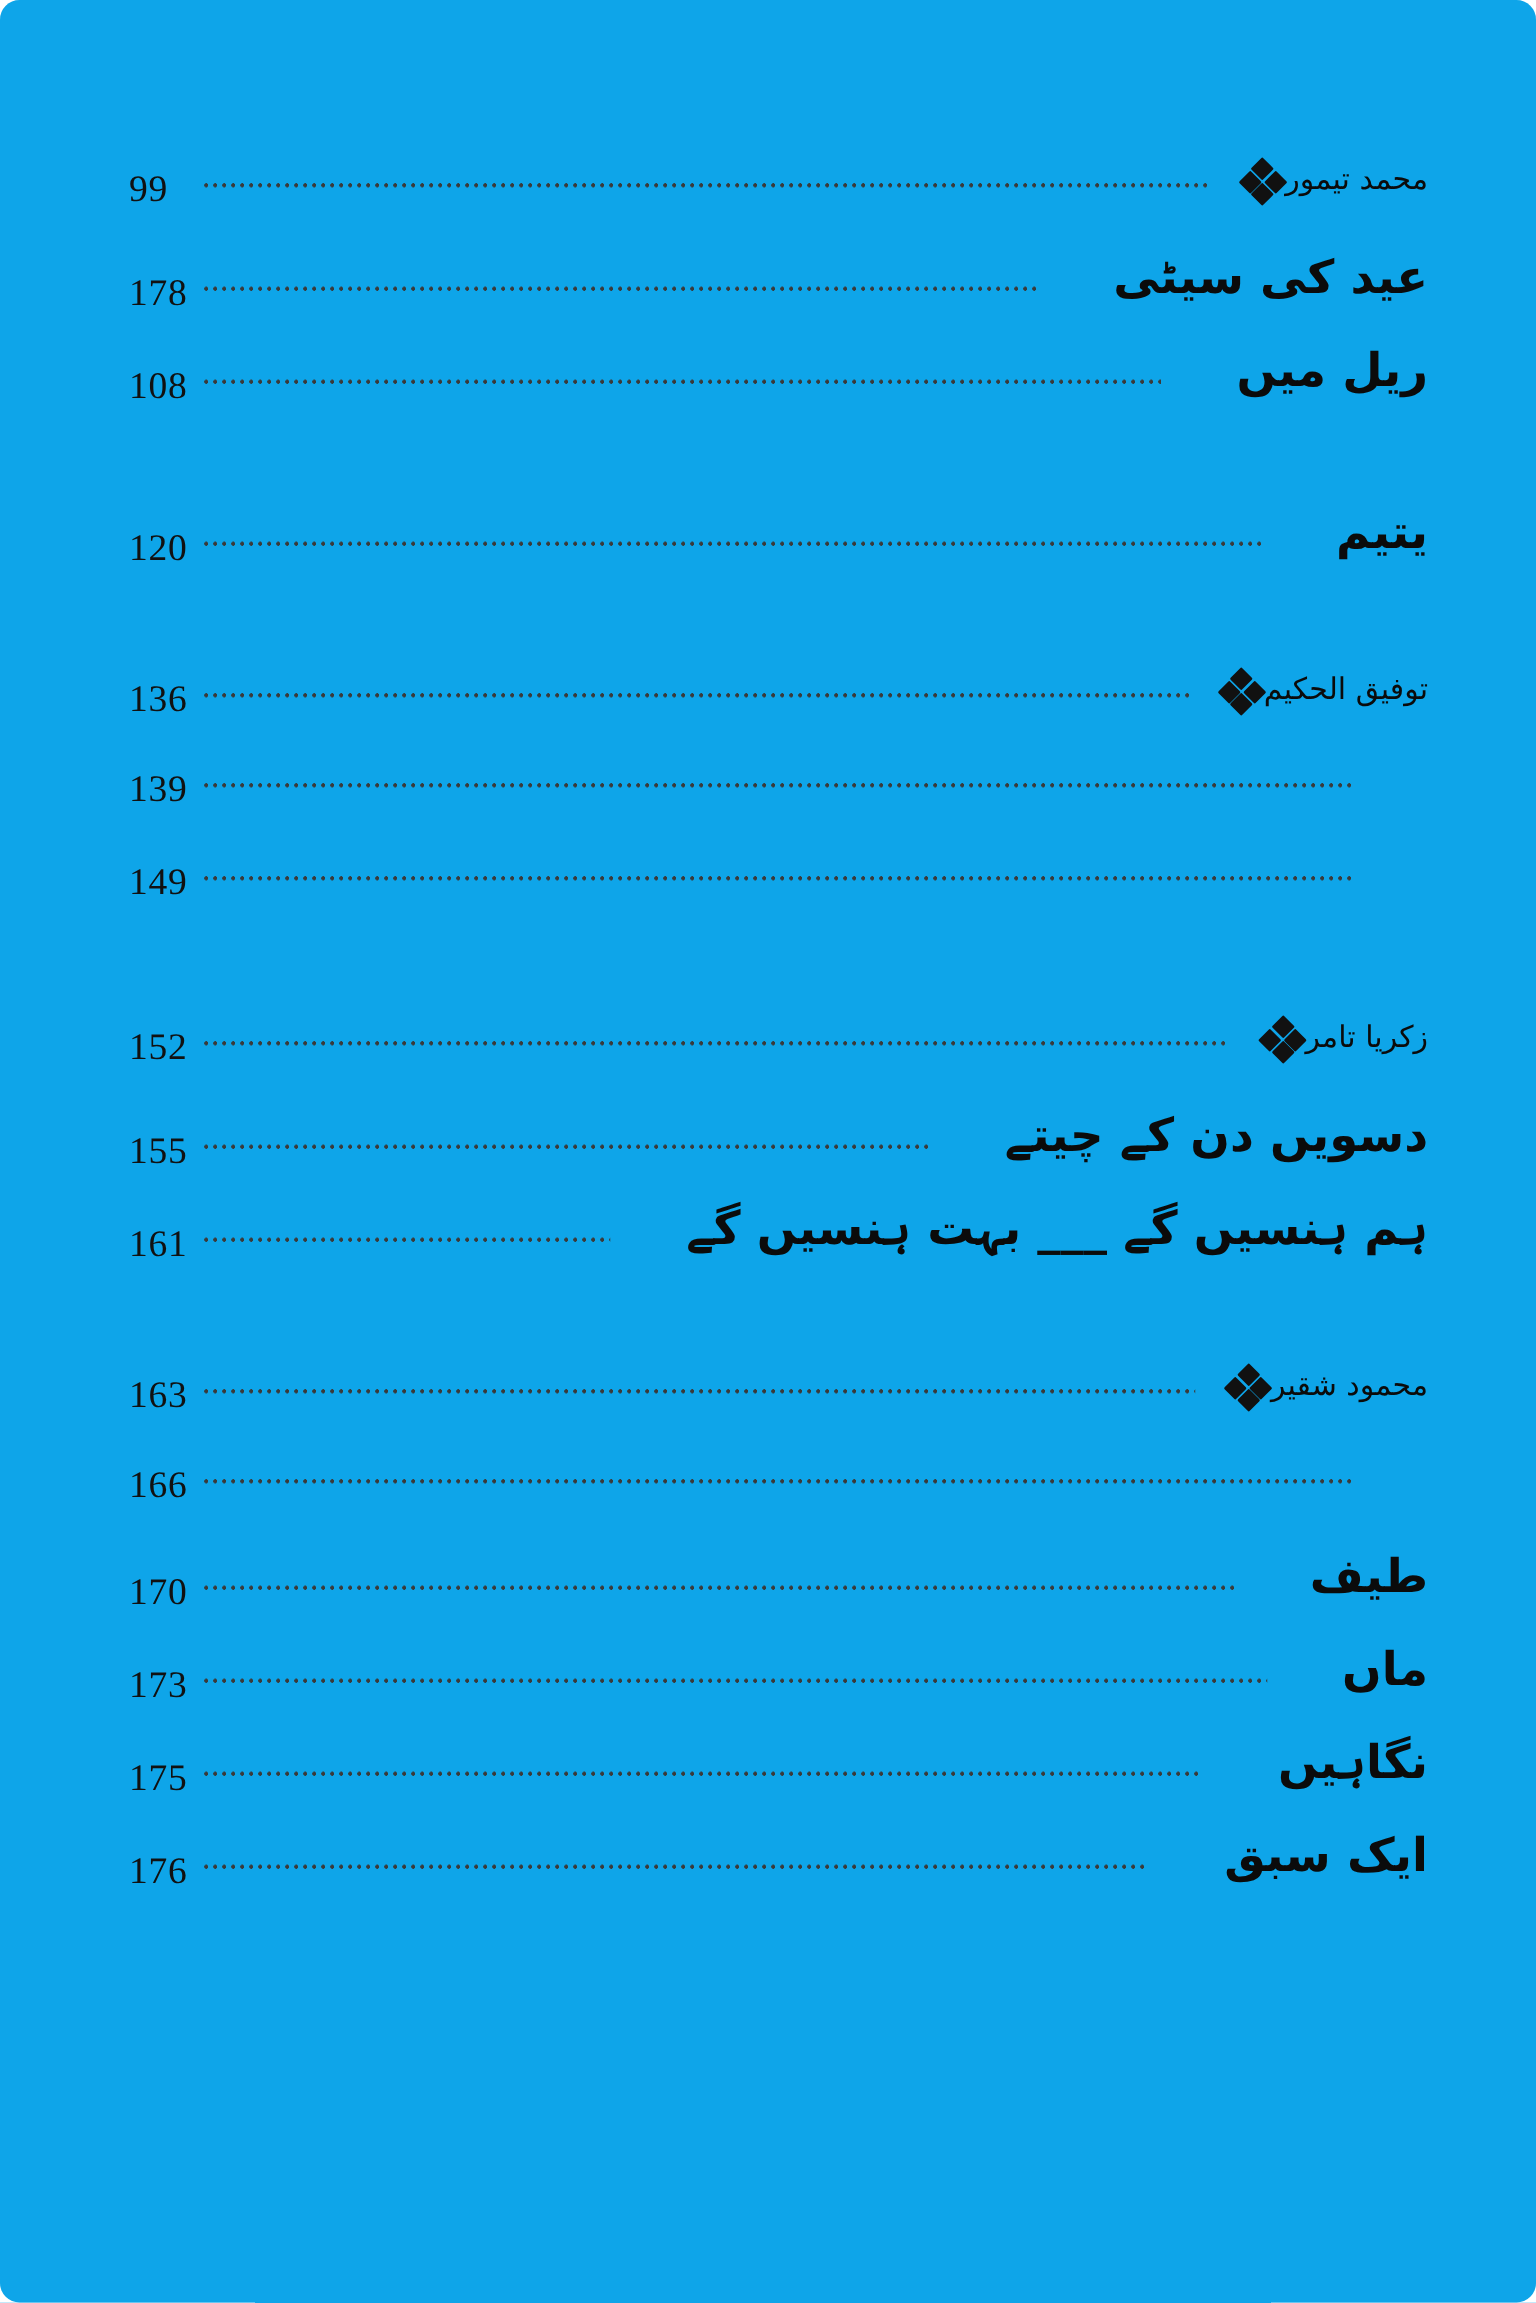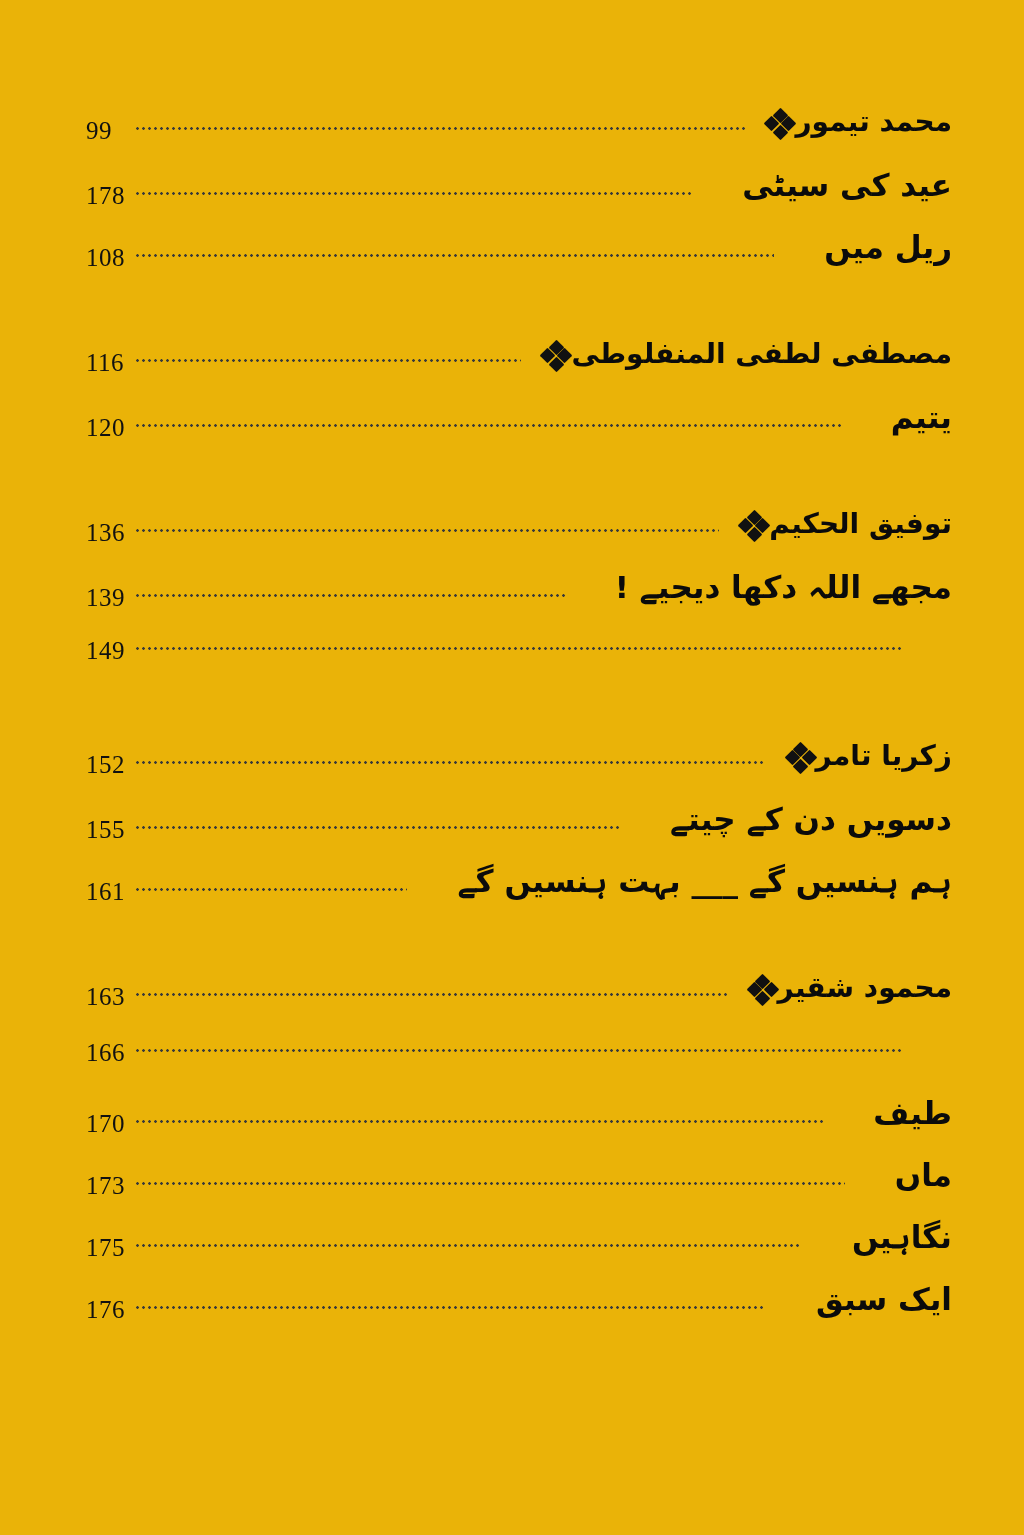--- a/index.html
+++ b/index.html
@@ -15,23 +15,24 @@
     position: relative;
     overflow: hidden;
   }
 
   .page {
     position: absolute;
     left: 0;
     top: 0;
     width: 1024px;
     height: 1535px;
-    background: #eab308;
+    background: #0ea5e9;
     padding: 0;
     box-sizing: border-box;
+    border-radius: 13px;
   }
 
   .toc {
     position: absolute;
     left: 86px;
     top: 108px;
     width: 866px;
   }
 
   
@@ -100,22 +101,22 @@
     unicode-bidi: isolate;
     color: #0b0b0b;
     font-size: 31px;
     line-height: 1.25;
     font-weight: 700;
     position: relative;
     top: -4px;
   }
 
   .heading-row .urdu {
-    font-weight: 700;
-    font-size: 28px;
+    font-weight: 400;
+    font-size: 20px;
   }
 
   
   .bullet {
     flex: 0 0 auto;
     width: 30px;
     height: 30px;
     position: relative;
     margin-right: 0;
     margin-left: 16px;
@@ -171,33 +172,20 @@
         <div class="toc-row entry-row">
           <span class="page-num">108</span>
           <span class="leader"></span>
           <span class="title-cell">
             <span class="urdu">ریل میں</span>
             <span class="bullet-spacer"></span>
           </span>
         </div>
       </div>
       <div class="group">
-        <div class="toc-row heading-row">
-          <span class="page-num">116</span>
-          <span class="leader"></span>
-          <span class="title-cell">
-            <span class="urdu">مصطفی لطفی المنفلوطی</span>
-            <span class="bullet">
-              <i class="n"></i>
-              <i class="s"></i>
-              <i class="w"></i>
-              <i class="e"></i>
-            </span>
-          </span>
-        </div>
         <div class="toc-row entry-row">
           <span class="page-num">120</span>
           <span class="leader"></span>
           <span class="title-cell">
             <span class="urdu">یتیم</span>
             <span class="bullet-spacer"></span>
           </span>
         </div>
       </div>
       <div class="group">
@@ -211,21 +199,20 @@
               <i class="s"></i>
               <i class="w"></i>
               <i class="e"></i>
             </span>
           </span>
         </div>
         <div class="toc-row entry-row">
           <span class="page-num">139</span>
           <span class="leader"></span>
           <span class="title-cell">
-            <span class="urdu">مجھے اللہ دکھا دیجیے !</span>
             <span class="bullet-spacer"></span>
           </span>
         </div>
         <div class="toc-row entry-row">
           <span class="page-num">149</span>
           <span class="leader"></span>
           <span class="title-cell">
             <span class="bullet-spacer"></span>
           </span>
         </div>

